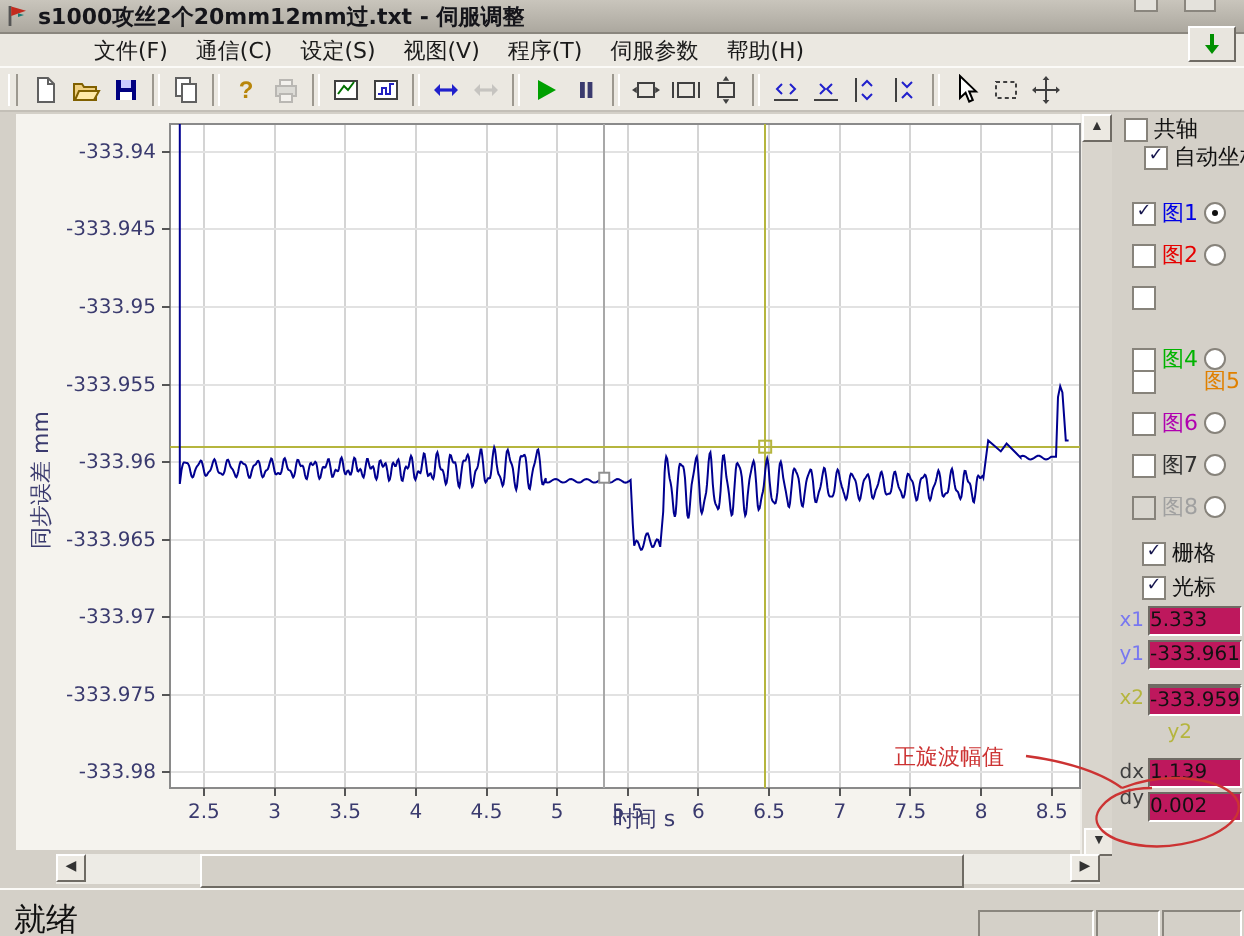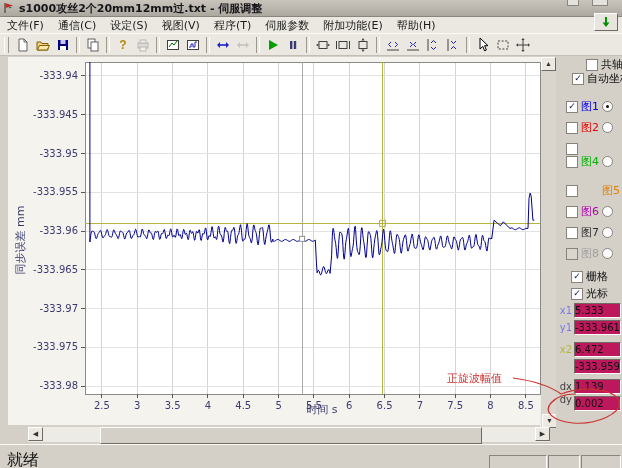--- a/index.html
+++ b/index.html
@@ -15,21 +15,21 @@
     left:0;top:0;width:622px;height:17px;
     background:linear-gradient(#c9c5bc,#aca89f);
     display:flex;align-items:center;padding-left:3px;
     border-bottom:1px solid #8a867e;
   }
   .title-text{font-size:11px;font-weight:bold;color:#15151a;margin-left:4px;white-space:nowrap;}
   .rem{background:#e4e2dc;border:1px solid #8a867e;border-top:none;}
   
   .menubar{
     left:0;top:17px;width:622px;height:16px;background:#ebe8e1;
-    display:flex;align-items:center;font-size:11px;color:#1a1a1a;
+    display:flex;align-items:center;font-size:11px;color:#1a1a1a;padding-left:40px;
   }
   .menu-item{padding:1px 7px;white-space:nowrap;}
   .overflow-btn{
     left:594px;top:13px;width:24px;height:18px;background:#e8e5de;
     border:1px solid;border-color:#ffffff #6f6b64 #6f6b64 #ffffff;
     display:flex;align-items:center;justify-content:center;z-index:20;
   }
   
   .toolbar{
     left:0;top:33px;width:622px;height:23px;background:#ebe8e1;
@@ -88,21 +88,20 @@
 <div class="abs rem" style="left:567px;top:0;width:12px;height:6px;"></div>
 <div class="abs rem" style="left:592px;top:0;width:16px;height:6px;"></div>
 
 <div class="abs menubar" id="menubar">
     <span class="menu-item">文件(F)</span>
     <span class="menu-item">通信(C)</span>
     <span class="menu-item">设定(S)</span>
     <span class="menu-item">视图(V)</span>
     <span class="menu-item">程序(T)</span>
     <span class="menu-item">伺服参数</span>
-    <span class="menu-item">附加功能(E)</span>
     <span class="menu-item">帮助(H)</span>
   </div>
 
 <button class="abs overflow-btn">
   <span style="display:inline-flex;">
     <svg width="14" height="14" viewBox="0 0 14 14">
       <path d="M7 2v7" stroke="#009000" stroke-width="2" fill="none"></path>
       <path d="M3.5 7.5L7 12l3.5-4.5z" fill="#009000"></path>
     </svg>
   </span>
@@ -335,21 +334,21 @@
     <rect x="379.5869565217392" y="220.3457943925893" width="6" height="6" fill="none" stroke="#b5b53e"></rect>
   </svg>
 <div class="abs plot-hit"></div>
 
 <div class="abs vstrip">
   <button class="arrow-btn" style="left:0;top:0;">▲</button>
   <button class="arrow-btn" style="left:1px;top:357px;">▼</button>
 </div>
 
 <div class="abs panel" id="panel">
-    <div class="p-abs" style="left: 6px; top: 0px; margin-left: 24px;">
+    <div class="p-abs" style="left: 6px; top: 0px;">
       <span class="cb off"></span>
       <span>共轴</span>
     </div>
     <div class="p-abs" style="left: 16px; top: 14px;">
       <span class="cb">✓</span>
       <span>自动坐标</span>
     </div>
     <div class="p-abs" style="left: 10px; top: 42px;">
       <span class="cb">✓</span>
       <span style="color: rgb(0, 0, 230);">图1</span>
@@ -360,21 +359,21 @@
     <div class="p-abs" style="left: 10px; top: 63px;">
       <span class="cb off"></span>
       <span style="color: rgb(230, 0, 0);">图2</span>
       <span class="radio"></span>
     </div>
     <div class="p-abs" style="left: 10px; top: 84px;">
       <span class="cb off"></span>
       <span style="color: rgb(0, 112, 112); padding-left: 42px;">图3</span>
       <span class="radio"></span>
     </div>
-    <div class="p-abs" style="left: 10px; top: 97px;">
+    <div class="p-abs" style="left: 10px; top: 115px;">
       <span class="cb off"></span>
       <span style="color: rgb(0, 179, 0);">图4</span>
       <span class="radio"></span>
     </div>
     <div class="p-abs" style="left: 10px; top: 126px; gap: 21px;">
       <span class="cb off"></span>
       <span style="color: rgb(224, 128, 0);">图5</span>
       <span class="radio"></span>
     </div>
     <div class="p-abs" style="left: 10px; top: 147px;">
@@ -400,21 +399,21 @@
       <span class="cb">✓</span>
       <span>光标</span>
     </div>
     <span class="f-label" style="left: 0px; top: 248px; color: rgb(120, 120, 240);">x1</span>
     <input class="f-input" readonly="readonly" value="5.333" style="left: 18px; top: 246px;">
     <span class="f-label" style="left: 0px; top: 265px; color: rgb(120, 120, 240);">y1</span>
     <input class="f-input" readonly="readonly" value="-333.961" style="left: 18px; top: 263px;">
     <span class="f-label" style="left: 0px; top: 287px; color: rgb(181, 181, 62);">x2</span>
     <input class="f-input" readonly="readonly" value="6.472" style="left: 18px; top: 285px;">
     <span class="f-label" style="left: 0px; top: 304px; color: rgb(181, 181, 62); margin-left: 24px;">y2</span>
-    <input class="f-input" readonly="readonly" value="-333.959" style="left: 18px; top: 302px;">
+    <input class="f-input" readonly="readonly" value="-333.959" style="left: 18px; top: 286px;">
     <span class="f-label" style="left: 0px; top: 324px; color: rgb(64, 64, 64);">dx</span>
     <input class="f-input" readonly="readonly" value="1.139" style="left: 18px; top: 322px;">
     <span class="f-label" style="left: 0px; top: 337px; color: rgb(64, 64, 64);">dy</span>
     <input class="f-input" readonly="readonly" value="0.002" style="left: 18px; top: 339px;">
   </div>
 
 <div class="abs hscroll">
   <button class="arrow-btn" style="left:0;top:0;">◀</button>
   <div class="h-thumb"></div>
   <button class="arrow-btn" style="left:507px;top:0;">▶</button>

